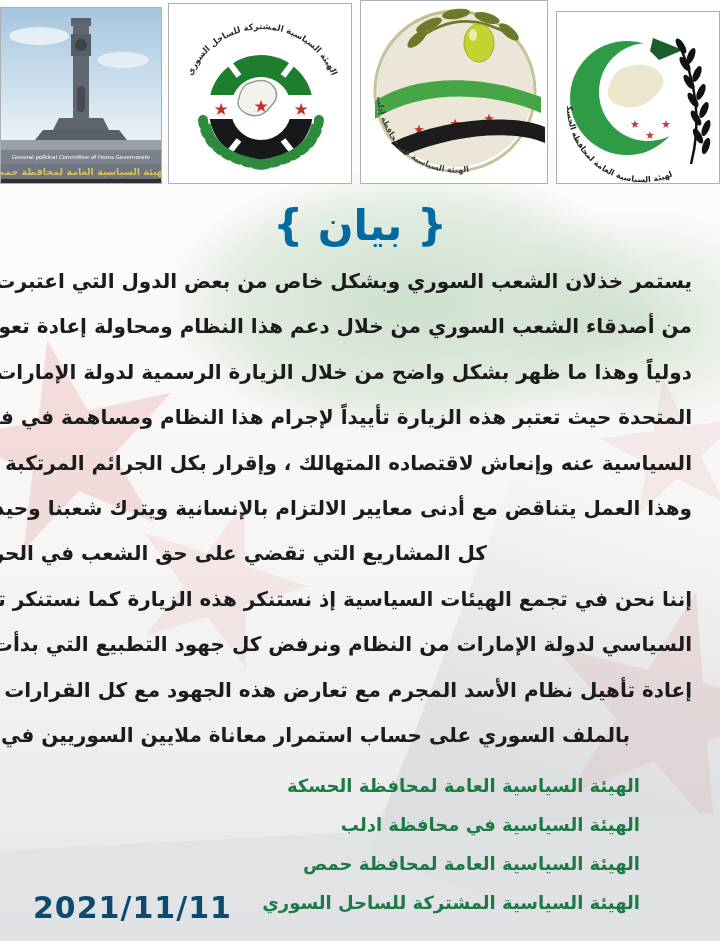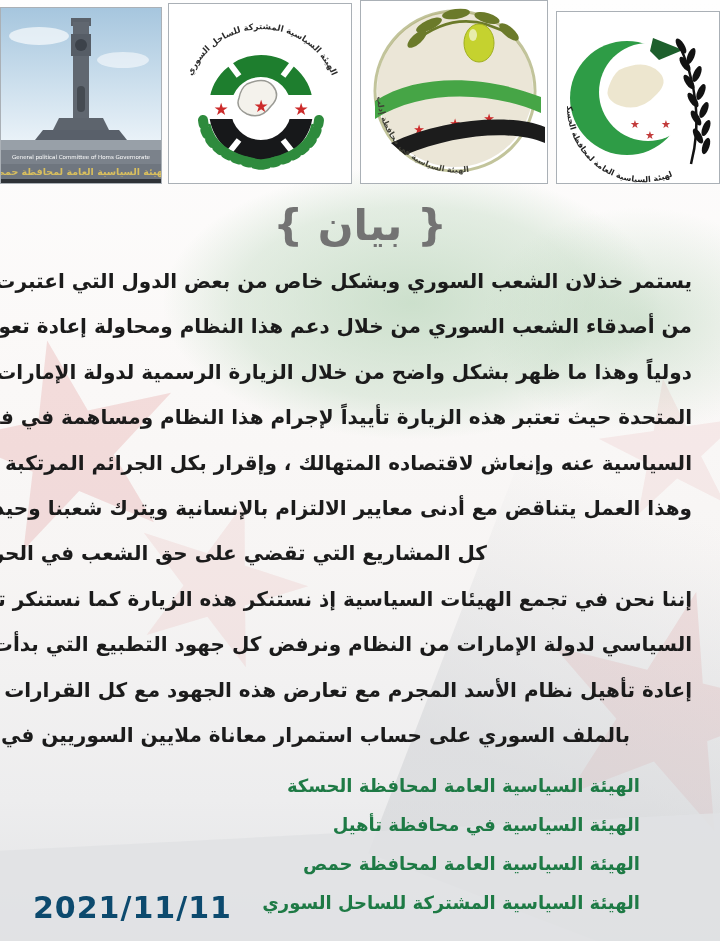--- a/index.html
+++ b/index.html
@@ -38,21 +38,21 @@
   
   .card{position:absolute;z-index:3;background:#fff;border:1px solid #aab0b6;box-sizing:border-box;}
   .card svg{display:block;}
   #card-homs{left:0;top:7;width:162px;height:177px;top:7px;}
   #card-coast{left:168px;top:3px;width:184px;height:181px;}
   #card-idlib{left:360px;top:0;width:188px;height:184px;}
   #card-hasakah{left:556px;top:11px;width:164px;height:173px;}
   
   .title{
     position:absolute;z-index:2;left:0;top:196px;width:720px;height:60px;
-    direction:rtl;text-align:center;font-size:42px;font-weight:bold;color:#737373;line-height:60px;
+    direction:rtl;text-align:center;font-size:42px;font-weight:bold;color:#0369a1;line-height:60px;
   }
   .body-text{position:absolute;z-index:2;left:18px;right:28px;top:259px;}
   .bline{
     direction:rtl;text-align:right;height:45.4px;line-height:45.4px;
     font-size:20px;font-weight:bold;color:#1b1b1b;white-space:nowrap;
   }
   .bline.indent-a{padding-right:205px;}
   .bline.indent-b{padding-right:62px;}
   .signatures{position:absolute;z-index:2;right:80px;top:766px;}
   .sig{
@@ -211,18 +211,18 @@
   <div class="bline">وهذا العمل يتناقض مع أدنى معايير الالتزام بالإنسانية ويترك شعبنا وحيداً في مواجهة</div>
   <div class="bline indent-a">كل المشاريع التي تقضي على حق الشعب في الحرية و التغيير .</div>
   <div class="bline">إننا نحن في تجمع الهيئات السياسية إذ نستنكر هذه الزيارة كما نستنكر تبدل الموقف</div>
   <div class="bline">السياسي لدولة الإمارات من النظام ونرفض كل جهود التطبيع التي بدأت تظهر من أجل</div>
   <div class="bline">إعادة تأهيل نظام الأسد المجرم مع تعارض هذه الجهود مع كل القرارات الدولية المتعلقة</div>
   <div class="bline indent-b">بالملف السوري على حساب استمرار معاناة ملايين السوريين في الداخل ودول الاغتراب .</div>
 </div>
 
 <div class="signatures">
   <div class="sig">الهيئة السياسية العامة لمحافظة الحسكة</div>
-  <div class="sig">الهيئة السياسية في محافظة تأهيل</div>
+  <div class="sig">الهيئة السياسية في محافظة ادلب</div>
   <div class="sig">الهيئة السياسية العامة لمحافظة حمص</div>
   <div class="sig">الهيئة السياسية المشتركة للساحل السوري</div>
 </div>
 
 <div class="date">2021/11/11</div>
 
 </body></html>

